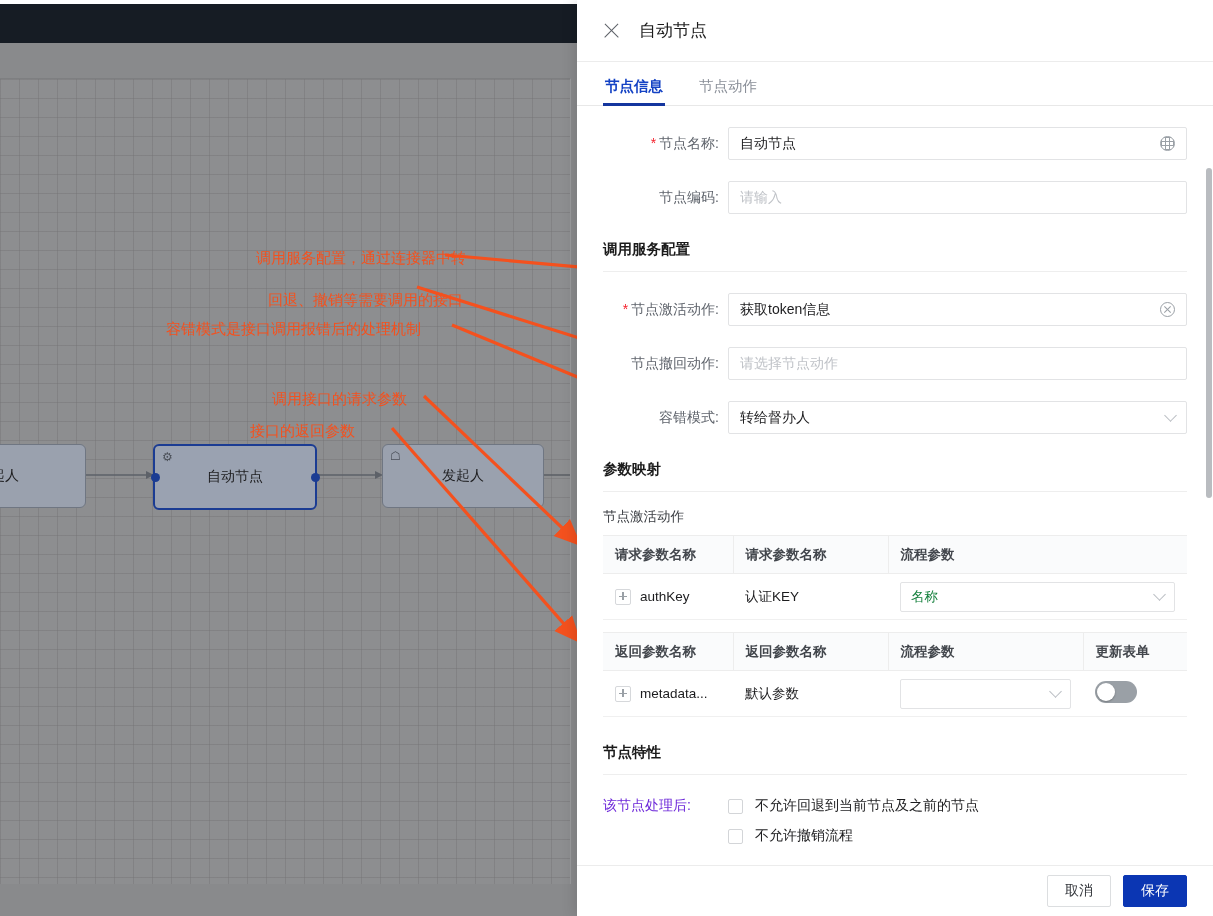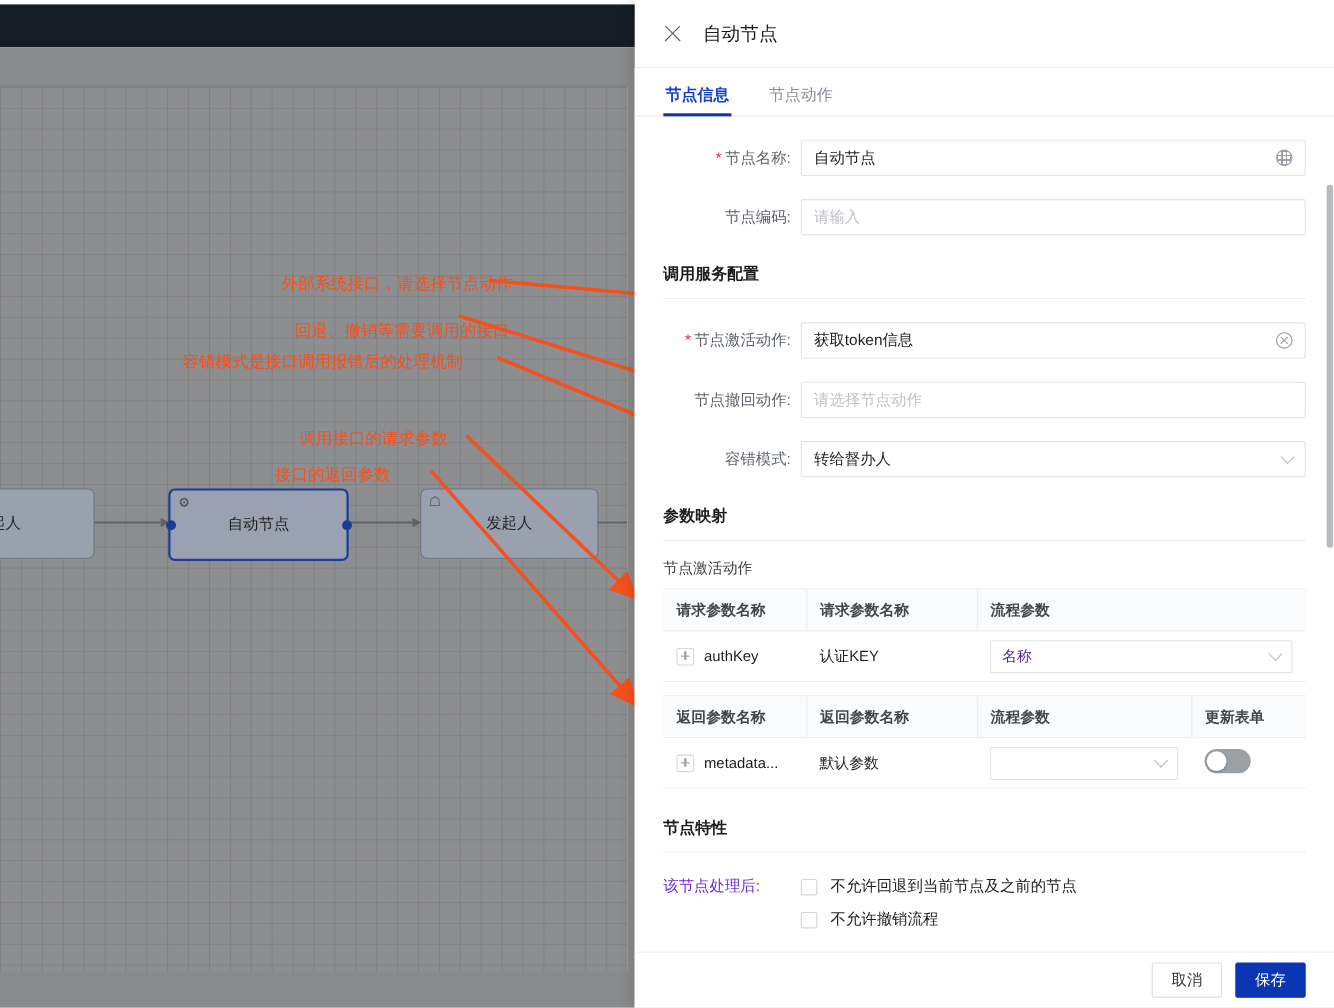--- a/index.html
+++ b/index.html
@@ -140,21 +140,21 @@
   }
   .expand-box{
     display:inline-block;width:14px;height:14px;border:1px solid #d6d8db;border-radius:2px;
     position:relative;margin-right:9px;vertical-align:middle;background:#fff;
   }
   .expand-box:before{content:"";position:absolute;left:3px;top:6px;width:8px;height:1.2px;background:#9aa0a6;}
   .expand-box:after{content:"";position:absolute;left:6.4px;top:2.6px;width:1.2px;height:8px;background:#9aa0a6;}
   .cell-text{vertical-align:middle;}
   .mini-select{
     height:30px;border:1px solid #e2e3e5;border-radius:2px;display:flex;align-items:center;
-    padding:0 10px;font-size:13.5px;color:#4c1d95;background:#fff;box-sizing:border-box;
+    padding:0 10px;font-size:13.5px;color:#15803d;background:#fff;box-sizing:border-box;
   }
   .mini-select .caret{margin-top:-4px;}
   .toggle{
     width:42px;height:22px;border-radius:11px;background:#9aa0a6;position:relative;display:inline-block;
   }
   .toggle .knob{
     position:absolute;left:2px;top:2px;width:18px;height:18px;border-radius:50%;background:#fff;
     box-shadow:0 1px 2px rgba(0,0,0,.25);
   }
 
@@ -233,21 +233,21 @@
           <polygon points="0,0.8 8.5,4.5 0,8.2" fill="#f4511e"></polygon>
         </marker>
       </defs>
       <line x1="445" y1="255" x2="727" y2="280" stroke="#f4511e" stroke-width="3.2" marker-end="url(#ah)"></line>
       <line x1="417" y1="287" x2="608" y2="347" stroke="#f4511e" stroke-width="3.2" marker-end="url(#ah)"></line>
       <line x1="452" y1="325" x2="633" y2="400" stroke="#f4511e" stroke-width="3.2" marker-end="url(#ah)"></line>
       <line x1="424" y1="396" x2="578" y2="543" stroke="#f4511e" stroke-width="3.2" marker-end="url(#ah)"></line>
       <line x1="392" y1="428" x2="578" y2="640" stroke="#f4511e" stroke-width="3.2" marker-end="url(#ah)"></line>
     </svg>
 
-    <div class="anno-text" style="left:256px;top:249px;">外部系统接口，请选择节点动作</div>
+    <div class="anno-text" style="left:256px;top:249px;">调用服务配置，通过连接器中转</div>
     <div class="anno-text" style="left:268px;top:281px;margin-top:10px;">回退、撤销等需要调用的接口</div>
     <div class="anno-text" style="left:166px;top:320px;">容错模式是接口调用报错后的处理机制</div>
     <div class="anno-text" style="left:272px;top:390px;">调用接口的请求参数</div>
     <div class="anno-text" style="left:250px;top:422px;">接口的返回参数</div>
   </div>
 
   <div id="drawer">
 
     <div id="drawer-header">
       <div id="close-x"></div>

